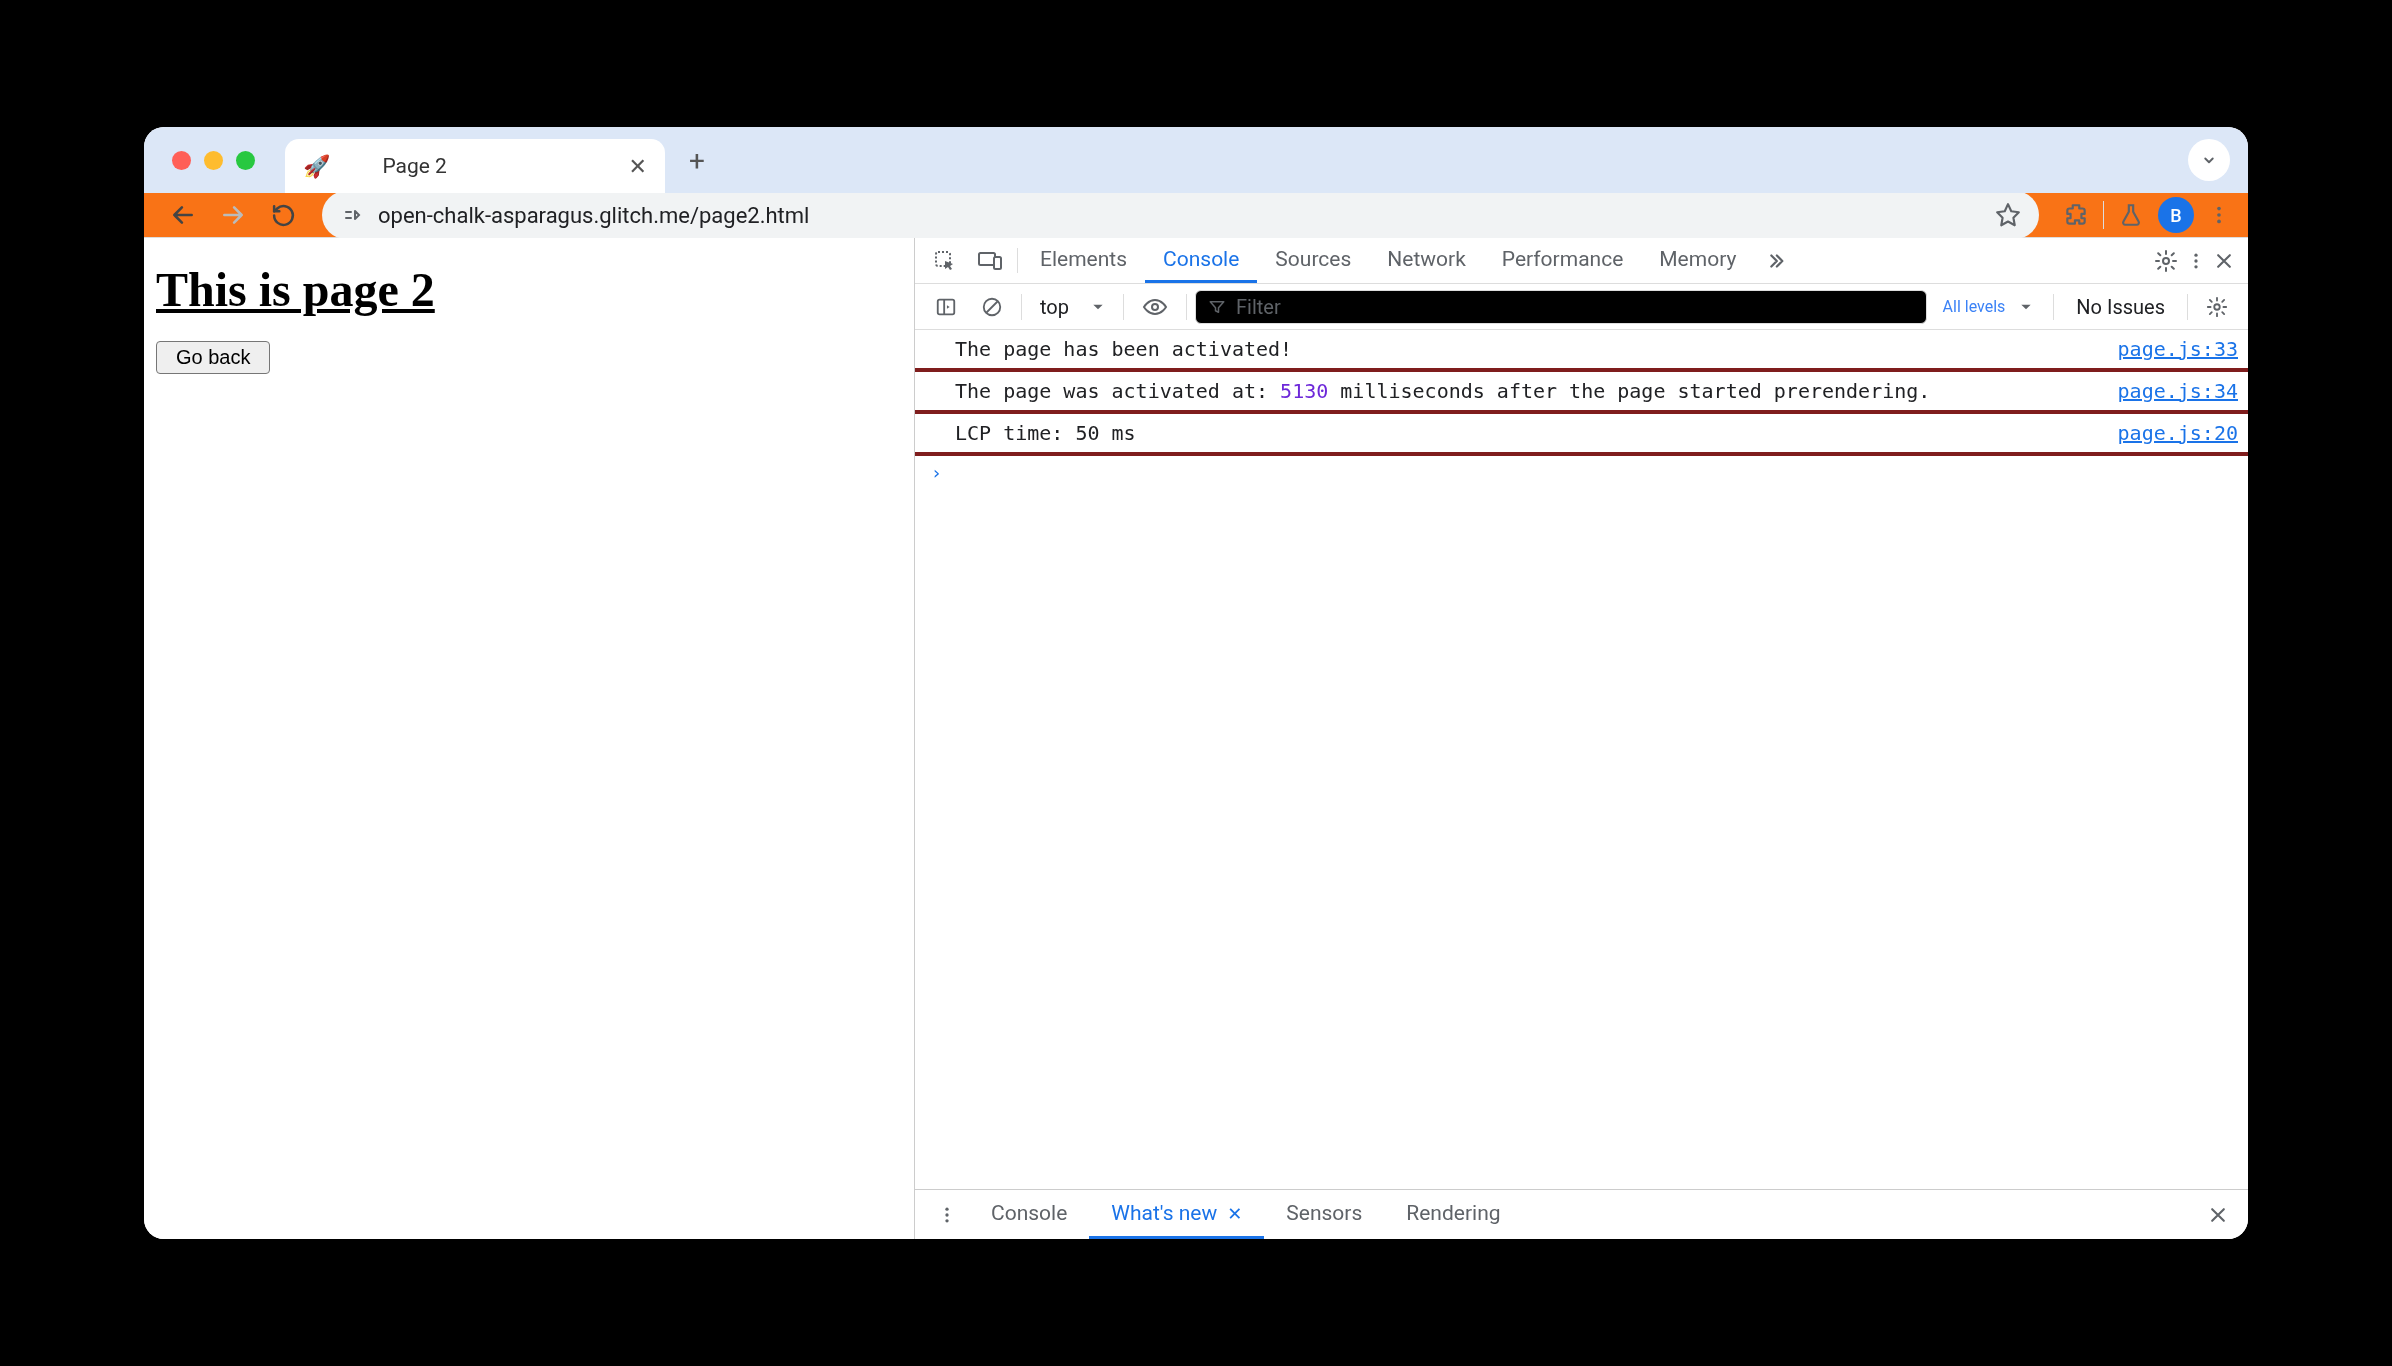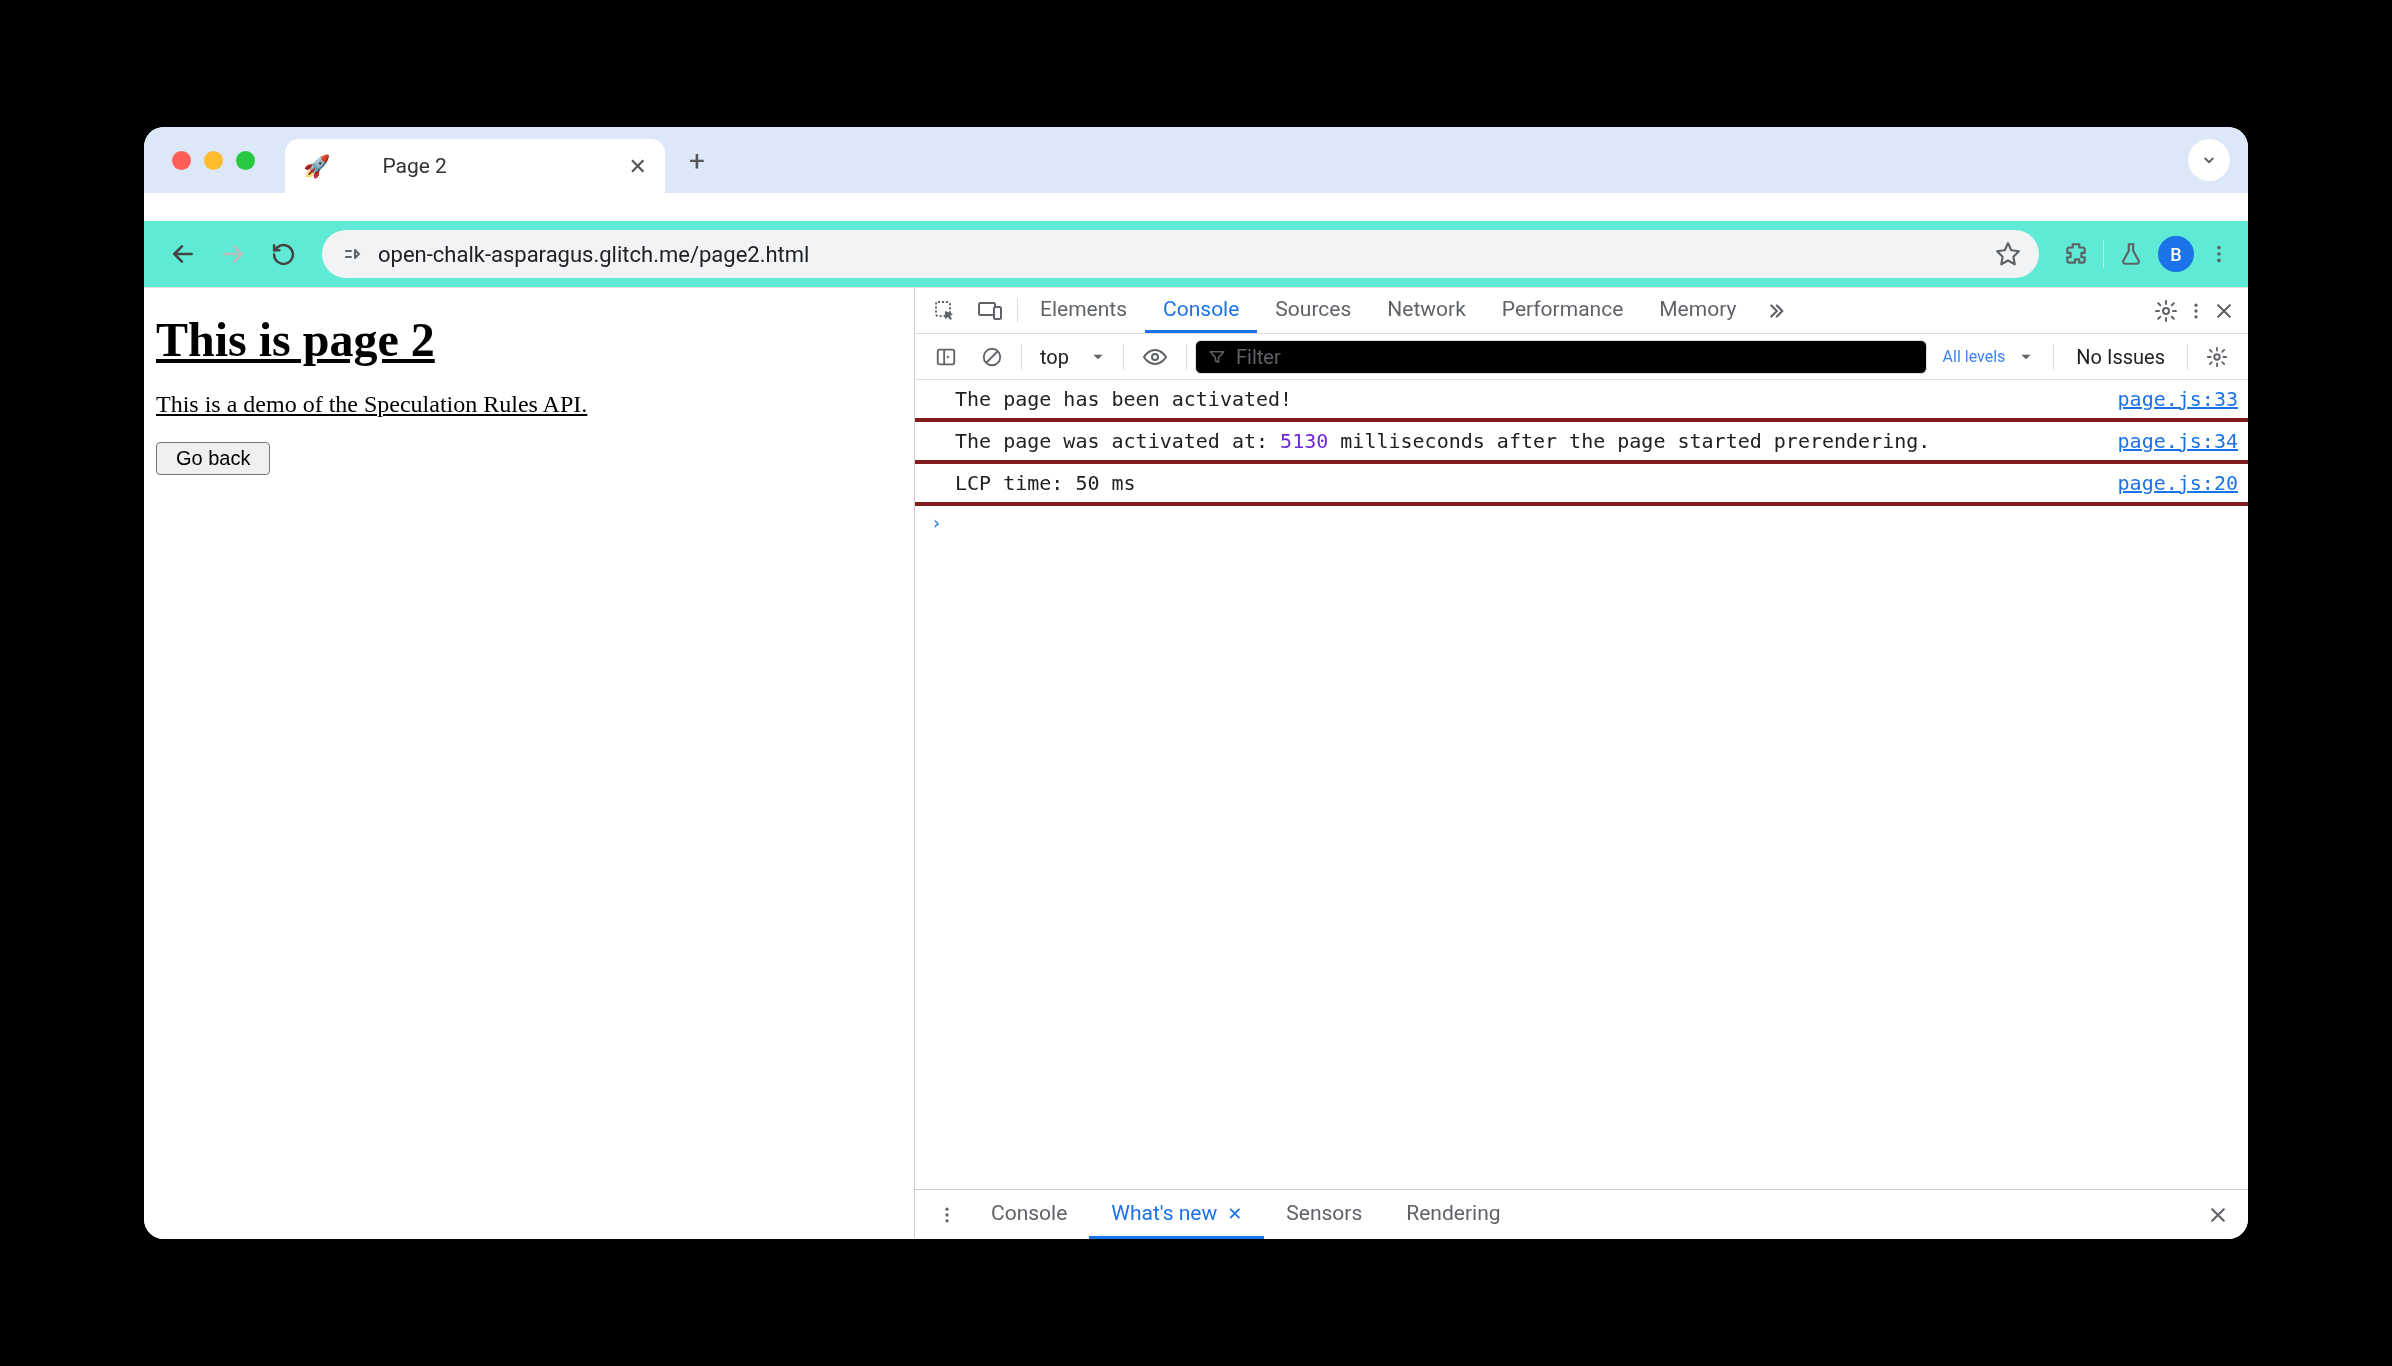--- a/index.html
+++ b/index.html
@@ -68,28 +68,27 @@
       width: 42px;
       height: 42px;
       background: #fff;
       border-radius: 50%;
       display: flex;
       align-items: center;
       justify-content: center;
       cursor: pointer;
     }
     .toolbar {
-      background: #5eead4;
-      height: 67px;
+      background: #f97316;
+      height: 45px;
       border-bottom: 1px solid #ddd;
       display: flex;
       align-items: center;
       padding: 0 18px;
       gap: 8px;
-      margin-top: 28px;
     }
     .nav-btn {
       width: 42px;
       height: 42px;
       display: flex;
       align-items: center;
       justify-content: center;
       cursor: pointer;
       border-radius: 50%;
       color: #444;
@@ -408,21 +407,20 @@
             <circle cx="12" cy="19" r="2" fill="#5f6368"></circle>
           </svg>
       </span>
     </div>
   </div>
 
   <div class="content-area">
 
     <div class="page">
       <h1>This is page 2</h1>
-      <p>This is a demo of the Speculation Rules API.</p>
       <button>Go back</button>
     </div>
 
     <div class="devtools">
 
       <div class="dt-tabs">
         <div class="dt-tab-icon">
           <svg width="24" height="24" viewBox="0 0 24 24">
               <rect x="3" y="3" width="14" height="14" rx="2" stroke="#5f6368" stroke-width="2" fill="none" stroke-dasharray="2 2"></rect>
               <path d="M12 12l8 3-3 2 2 3-2 1-2-3-3 2z" fill="#5f6368"></path>

